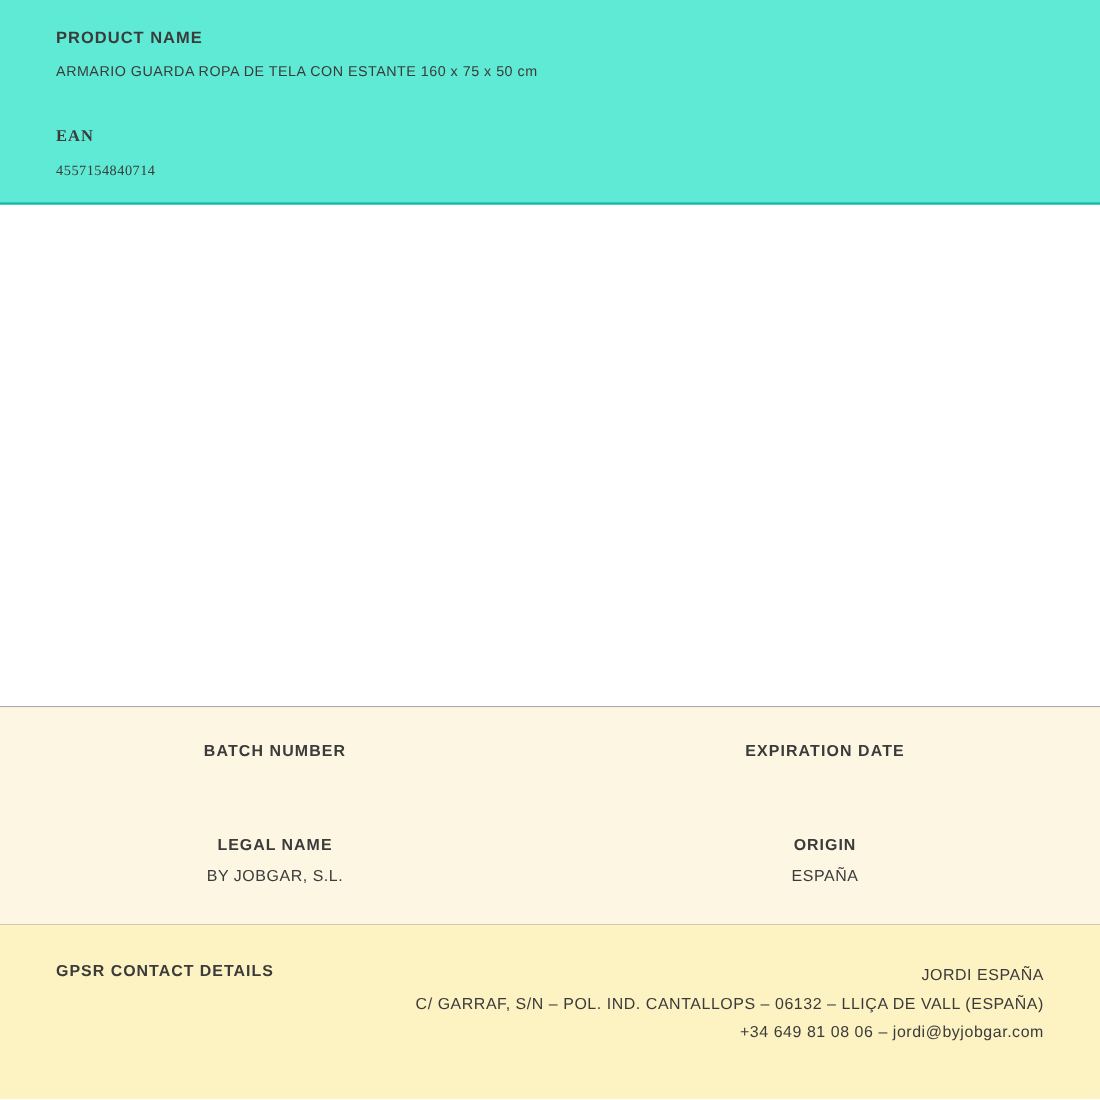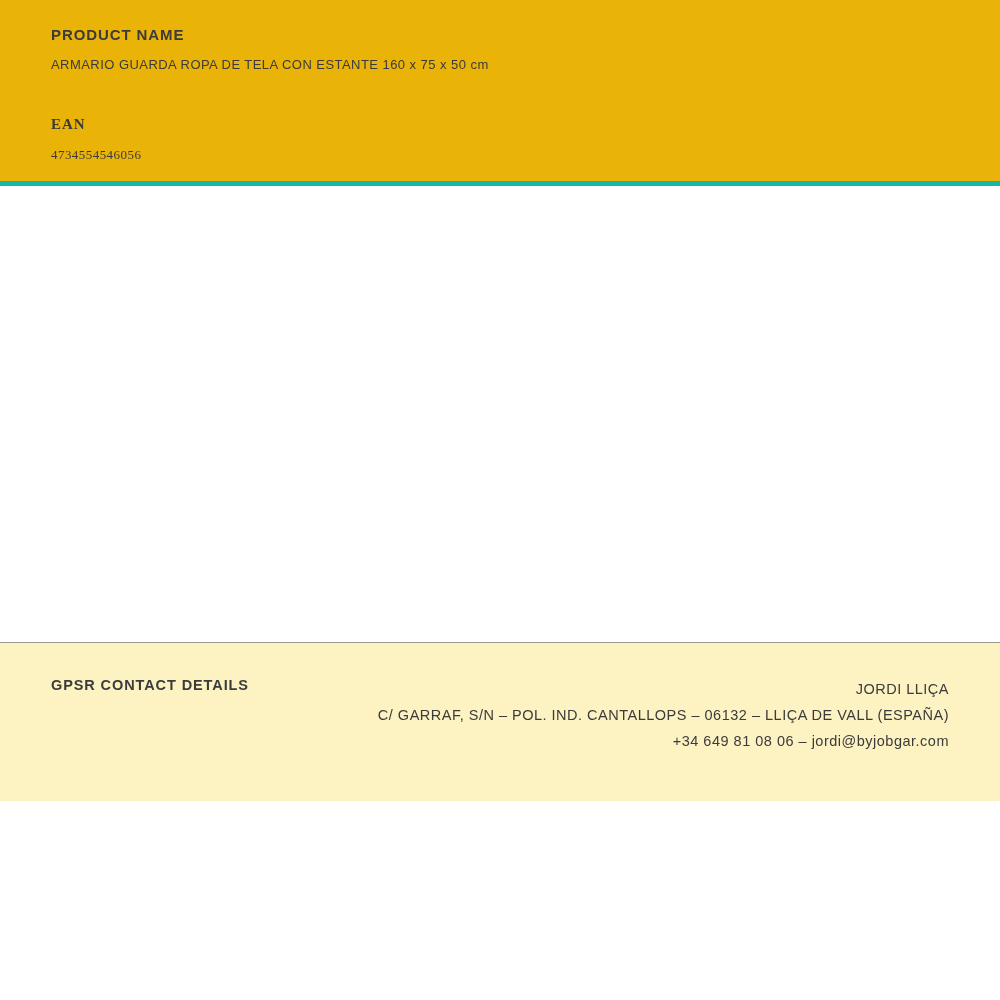--- a/index.html
+++ b/index.html
@@ -16,25 +16,25 @@
   }
   .sheet {
     position: relative;
     width: 1000px;
     height: 1000px;
     box-sizing: border-box;
   }
 
   
   .top-section {
-    background: #eab308;
+    background: #5eead4;
     height: 186px;
     box-sizing: border-box;
     padding: 22px 50px 0 51px;
-    border-bottom: 5px solid #14b8a6;
+    border-bottom: 2px solid #14b8a6;
     position: relative;
   }
   .field-label {
     font-size: 15px;
     font-weight: bold;
     letter-spacing: 0.9px;
     color: #3b3b3b;
     margin: 0 0 14px 0;
   }
   .field-value {
@@ -127,29 +127,51 @@
 
 <div class="sheet">
 
   <div class="top-section">
     <div class="field-block-1">
       <div class="field-label">PRODUCT NAME</div>
       <div class="field-value">ARMARIO GUARDA ROPA DE TELA CON ESTANTE 160 x 75 x 50 cm</div>
     </div>
     <div class="field-block-2">
       <div class="field-label">EAN</div>
-      <div class="field-value">4734554546056</div>
+      <div class="field-value">4557154840714</div>
     </div>
   </div>
 
   <div class="middle-section"></div>
 
+  <div class="batch-section">
+    <div class="col-grid row-1">
+      <div class="col">
+        <div class="col-head">BATCH NUMBER</div>
+        <div class="col-val empty-val"></div>
+      </div>
+      <div class="col">
+        <div class="col-head">EXPIRATION DATE</div>
+        <div class="col-val empty-val"></div>
+      </div>
+    </div>
+    <div class="col-grid row-2">
+      <div class="col">
+        <div class="col-sub">LEGAL NAME</div>
+        <div class="col-val">BY JOBGAR, S.L.</div>
+      </div>
+      <div class="col">
+        <div class="col-sub">ORIGIN</div>
+        <div class="col-val">ESPAÑA</div>
+      </div>
+    </div>
+  </div>
 
   <div class="footer-section">
     <div class="footer-title">GPSR CONTACT DETAILS</div>
     <div class="footer-right">
-      <div>JORDI LLIÇA</div>
+      <div>JORDI ESPAÑA</div>
       <div>C/ GARRAF, S/N – POL. IND. CANTALLOPS – 06132 – LLIÇA DE VALL (ESPAÑA)</div>
       <div>+34 649 81 08 06 – jordi@byjobgar.com</div>
     </div>
   </div>
 
 </div>
 
 </body></html>

